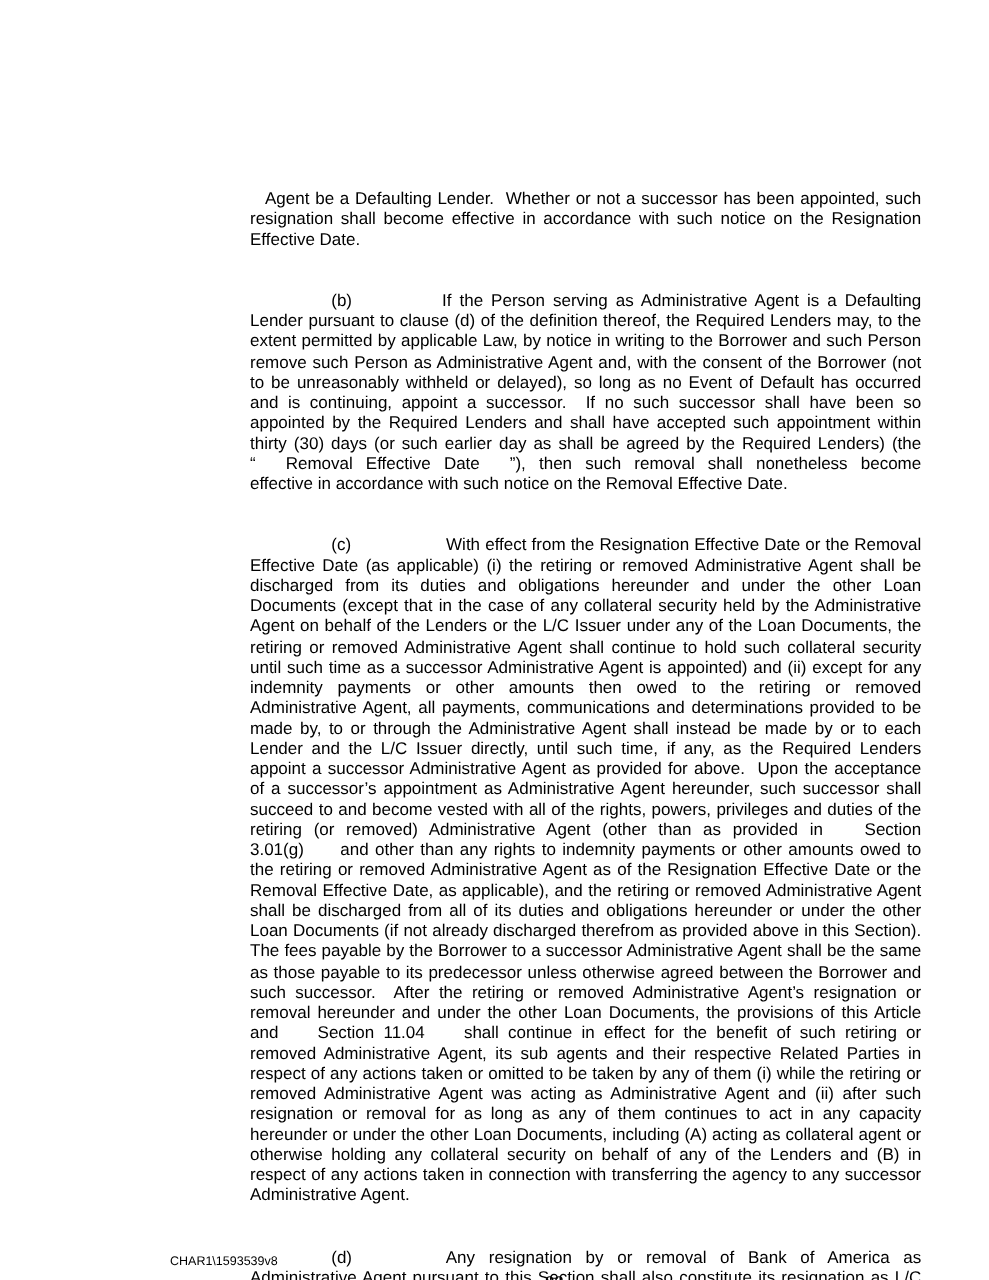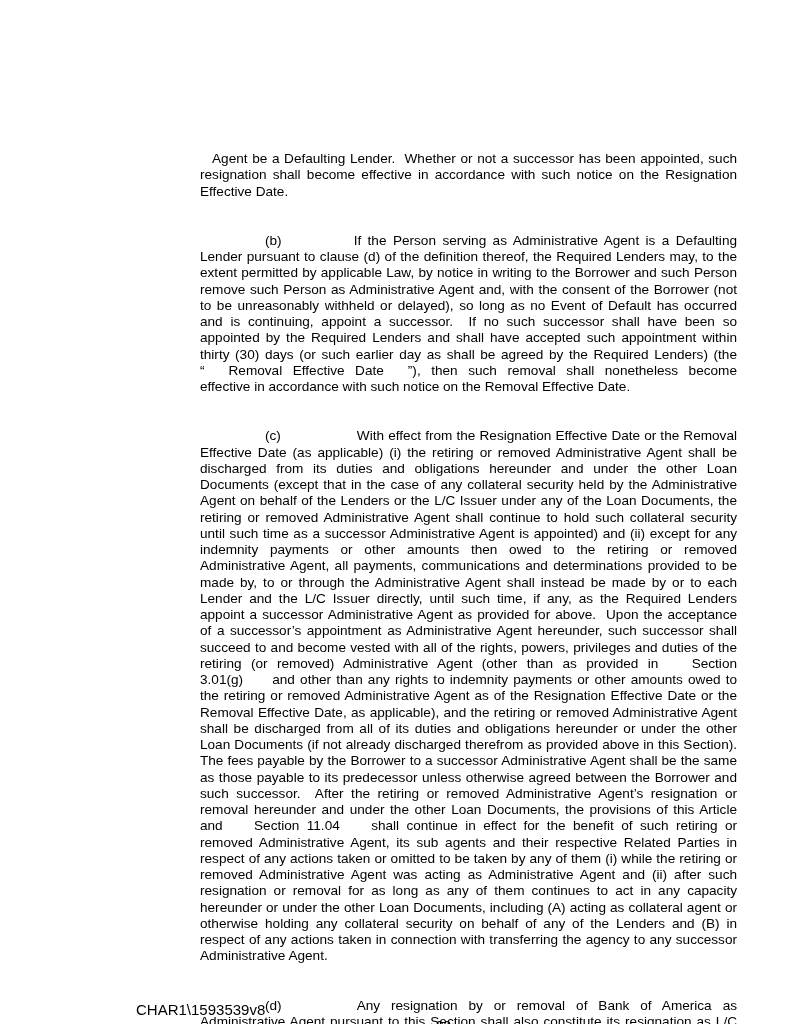--- a/index.html
+++ b/index.html
@@ -34,21 +34,21 @@
     top: 970px;
     left: 0;
     width: 100%;
     text-align: center;
     font-size: 13.6px;
   }
   .doc-id {
     position: absolute;
     left: 88px;
     top: 954px;
-    font-size: 15px;
+    font-size: 10px;
   }
 </style>
 </head>
 <body>
 
 <div class="page">
   <div class="content">
     <p class="para"><span class="">Agent be a Defaulting Lender.  Whether or not a successor has been appointed, such resignation shall become effective in accordance with such notice on the Resignation Effective Date.</span></p>
     <p class="para indented"><span class="">(b)</span><span class="gap" style="width: 24px;"></span><span class="">If the Person serving as Administrative Agent is a Defaulting Lender pursuant to clause (d) of the definition thereof, the Required Lenders may, to the extent permitted by applicable Law, by notice in writing to the Borrower and such Person remove such Person as Administrative Agent and, with the consent of the Borrower (not to be unreasonably withheld or delayed), so long as no Event of Default has occurred and is continuing, appoint a successor.  If no such successor shall have been so appointed by the Required Lenders and shall have accepted such appointment within thirty (30) days (or such earlier day as shall be agreed by the Required Lenders) (the “</span><span class="u">Removal Effective Date</span><span class="">”), then such removal shall nonetheless become effective in accordance with such notice on the Removal Effective Date.</span></p>
     <p class="para indented"><span class="">(c)</span><span class="gap" style="width: 28px;"></span><span class="">With effect from the Resignation Effective Date or the Removal Effective Date (as applicable) (i) the retiring or removed Administrative Agent shall be discharged from its duties and obligations hereunder and under the other Loan Documents (except that in the case of any collateral security held by the Administrative Agent on behalf of the Lenders or the L/C Issuer under any of the Loan Documents, the retiring or removed Administrative Agent shall continue to hold such collateral security until such time as a successor Administrative Agent is appointed) and (ii) except for any indemnity payments or other amounts then owed to the retiring or removed Administrative Agent, all payments, communications and determinations provided to be made by, to or through the Administrative Agent shall instead be made by or to each Lender and the L/C Issuer directly, until such time, if any, as the Required Lenders appoint a successor Administrative Agent as provided for above.  Upon the acceptance of a successor’s appointment as Administrative Agent hereunder, such successor shall succeed to and become vested with all of the rights, powers, privileges and duties of the retiring (or removed) Administrative Agent (other than as provided in </span><span class="u">Section 3.01(g)</span><span class=""> and other than any rights to indemnity payments or other amounts owed to the retiring or removed Administrative Agent as of the Resignation Effective Date or the Removal Effective Date, as applicable), and the retiring or removed Administrative Agent shall be discharged from all of its duties and obligations hereunder or under the other Loan Documents (if not already discharged therefrom as provided above in this Section).  The fees payable by the Borrower to a successor Administrative Agent shall be the same as those payable to its predecessor unless otherwise agreed between the Borrower and such successor.  After the retiring or removed Administrative Agent’s resignation or removal hereunder and under the other Loan Documents, the provisions of this Article and </span><span class="u">Section 11.04</span><span class=""> shall continue in effect for the benefit of such retiring or removed Administrative Agent, its sub agents and their respective Related Parties in respect of any actions taken or omitted to be taken by any of them (i) while the retiring or removed Administrative Agent was acting as Administrative Agent and (ii) after such resignation or removal for as long as any of them continues to act in any capacity hereunder or under the other Loan Documents, including (A) acting as collateral agent or otherwise holding any collateral security on behalf of any of the Lenders and (B) in respect of any actions taken in connection with transferring the agency to any successor Administrative Agent.</span></p>

